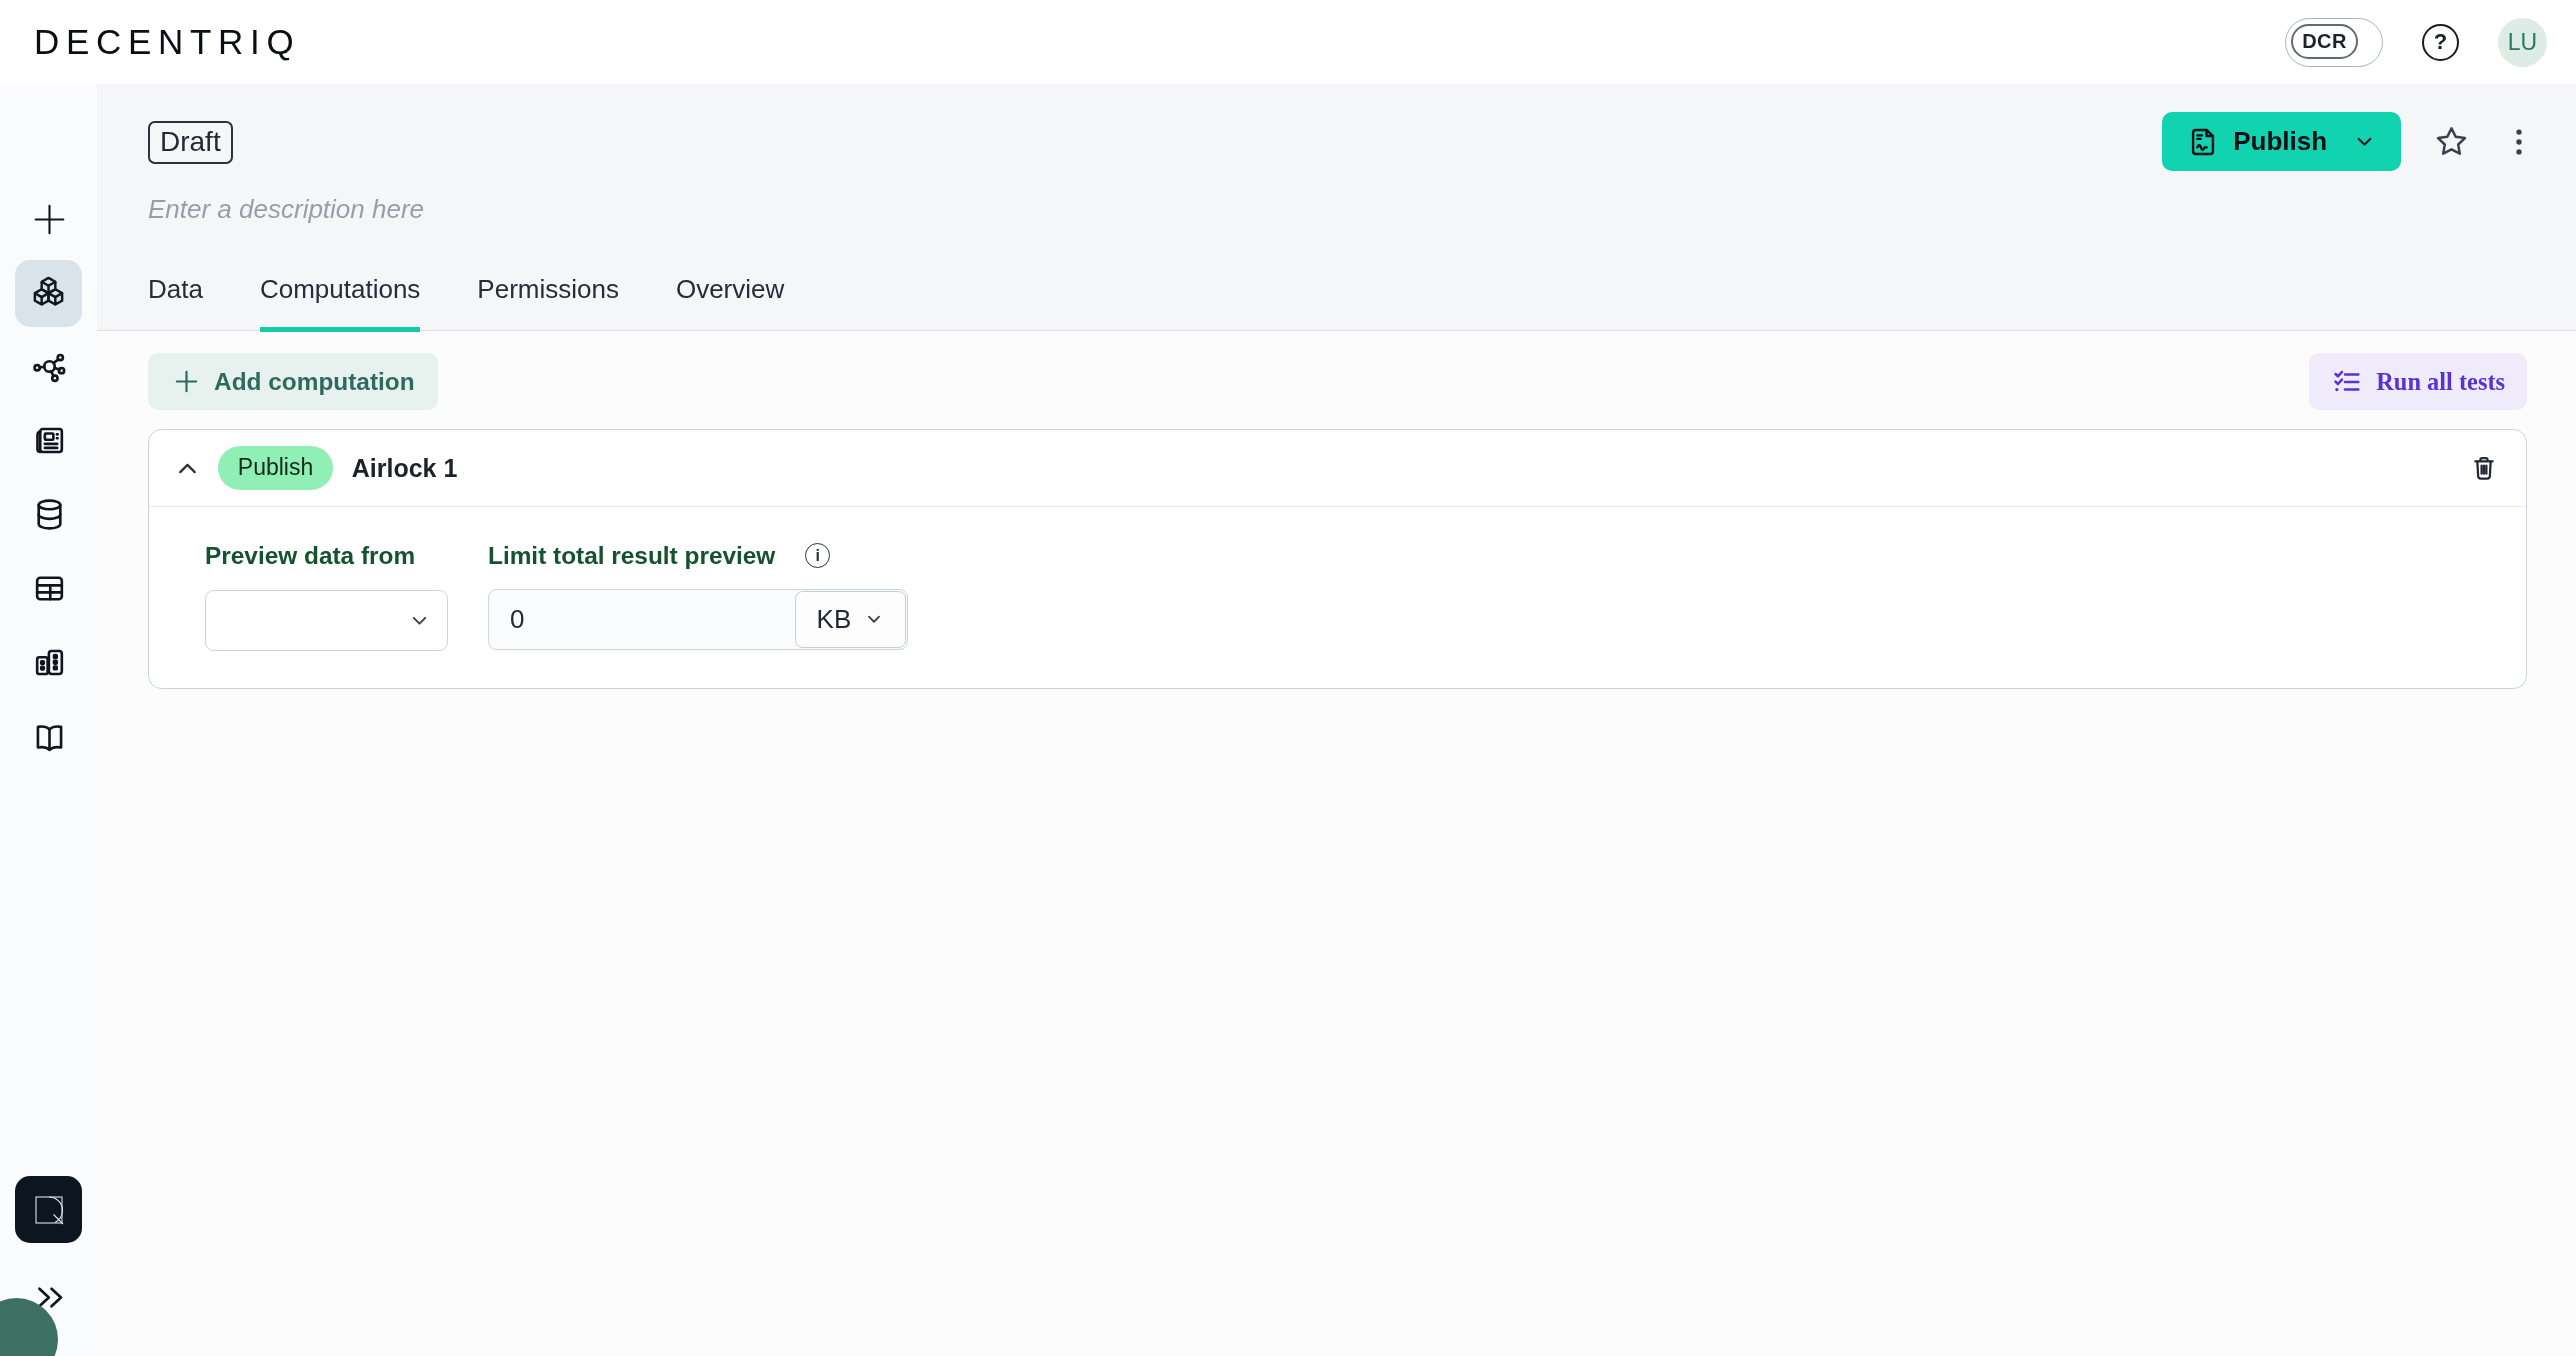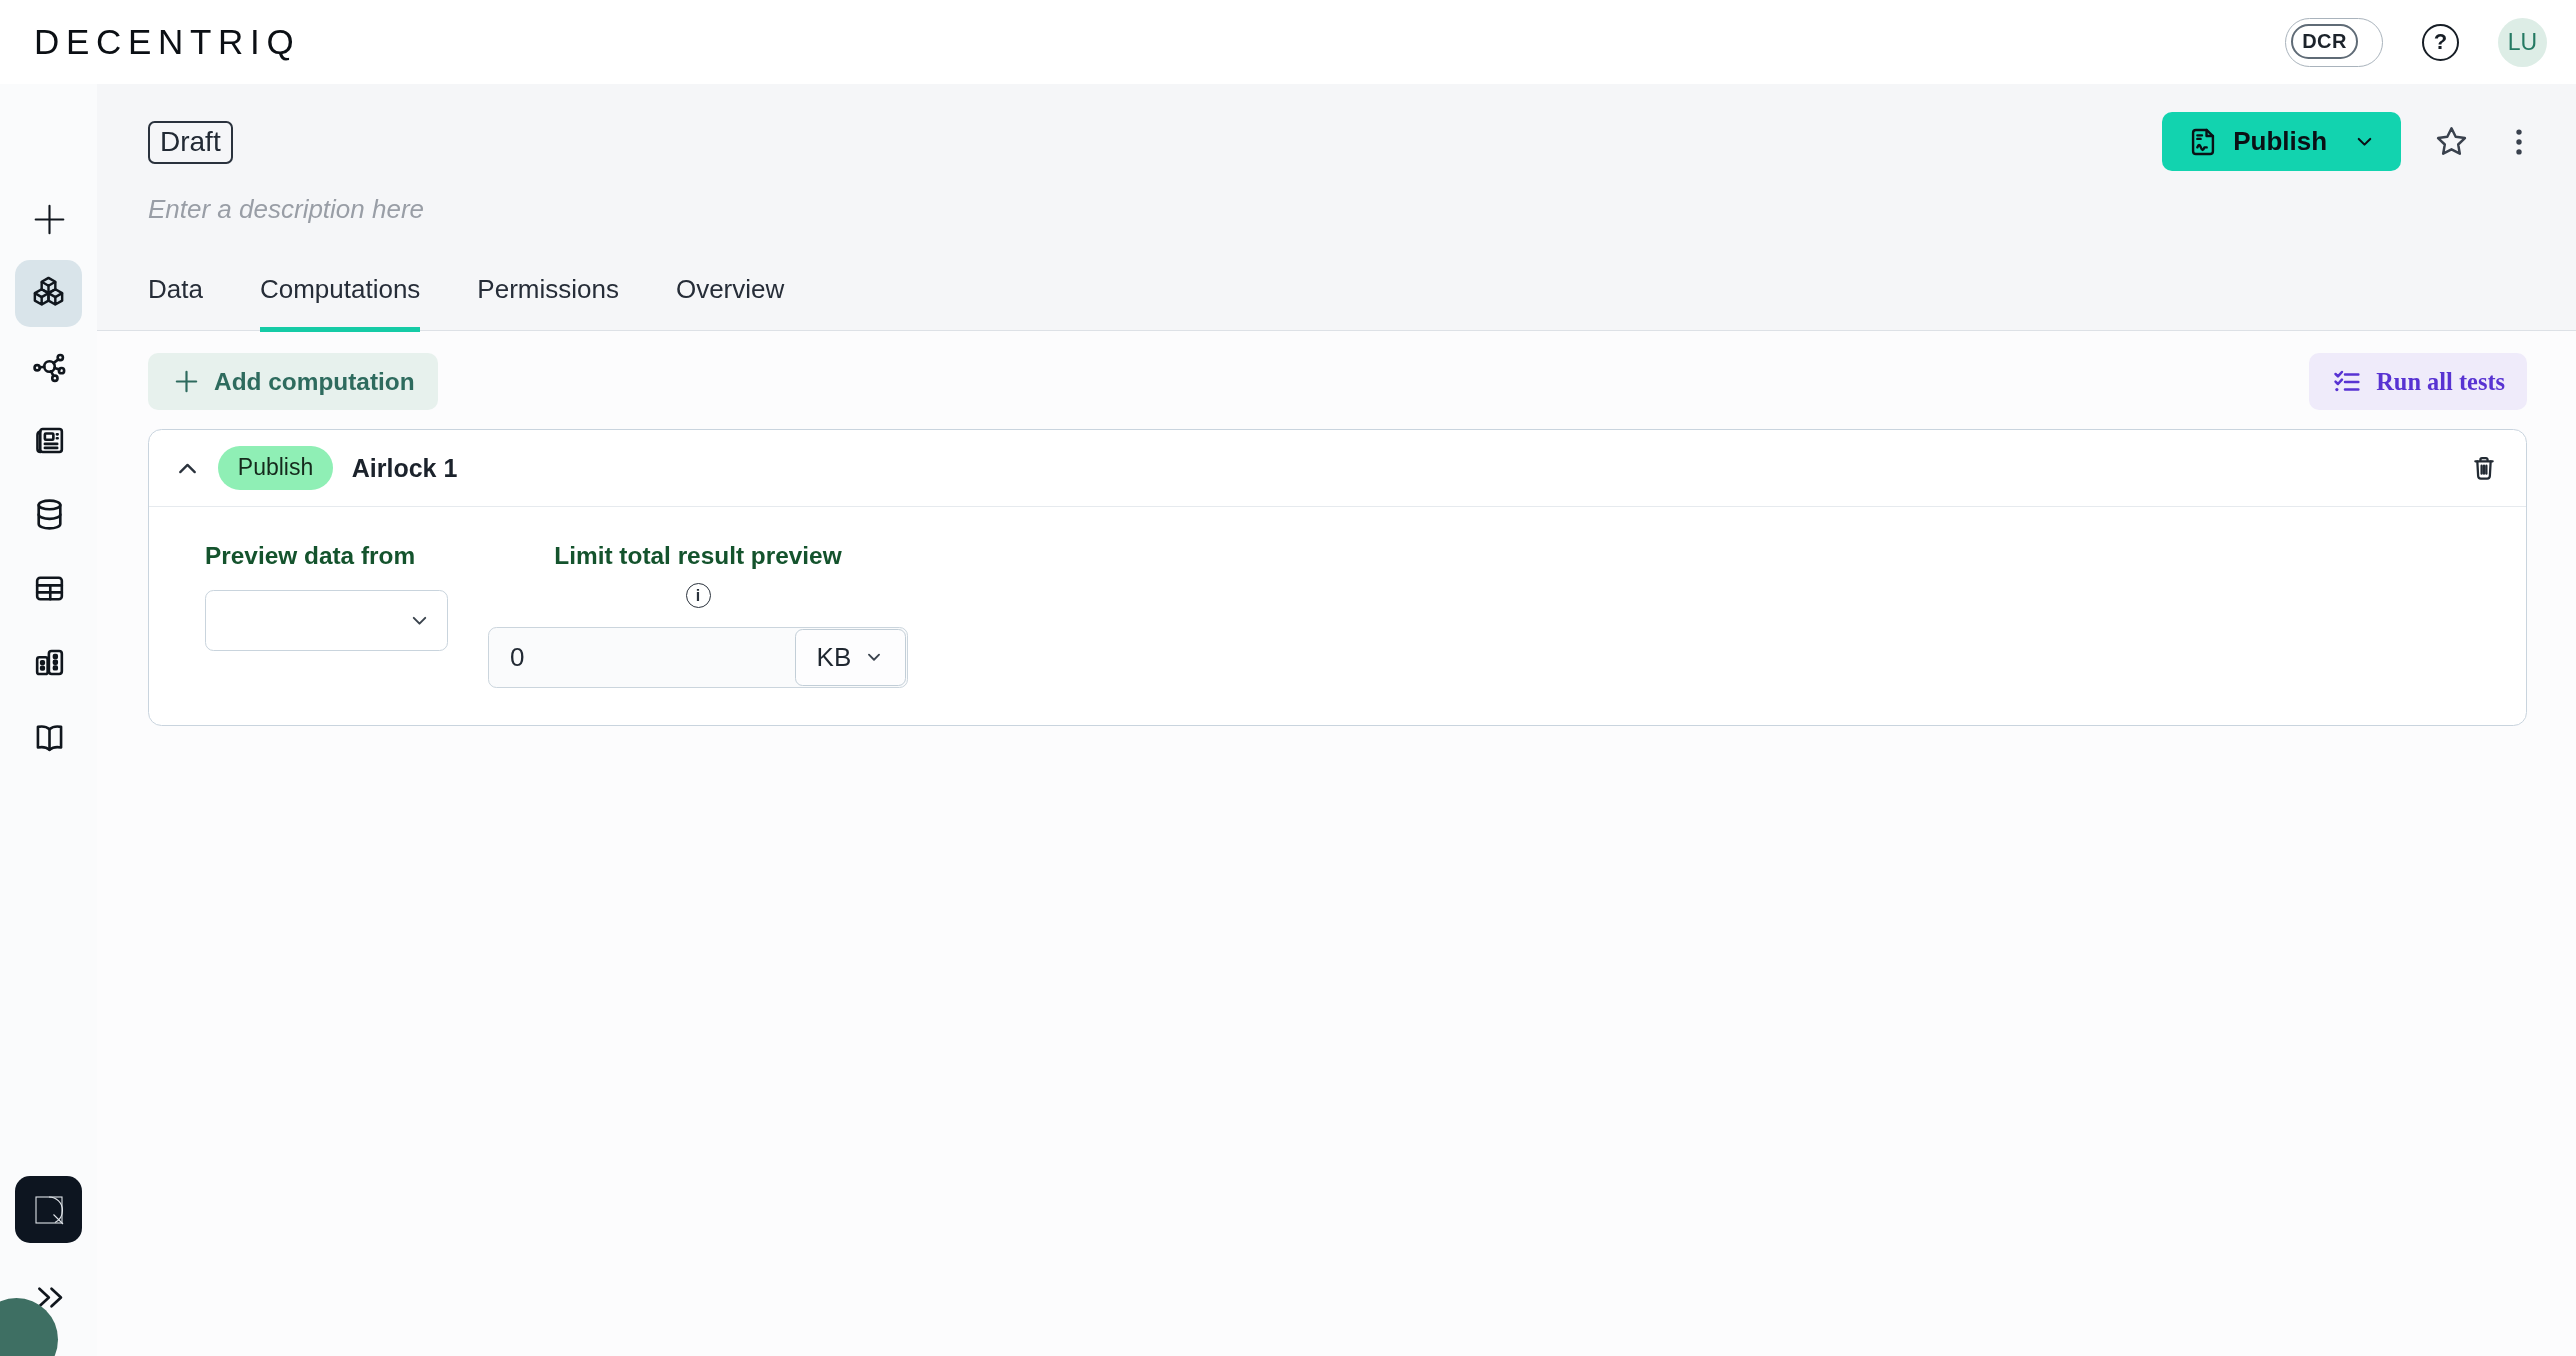--- a/index.html
+++ b/index.html
@@ -112,21 +112,21 @@
   .type-badge {
     margin-left: 11.8px; background: #8FEFB5; color: #152A1C; border-radius: 842px;
     font-size: 23px; font-weight: 500; padding: 7.6px 20px 9.3px 20px;
   }
   .comp-name { margin-left: 18.5px; font-size: 25px; font-weight: 600; color: #1B222B; }
   .spacer { flex: 1; }
   .trash-btn { background: none; border: none; cursor: pointer; color: #222A33; width: 37px; height: 37px; display: flex; align-items: center; justify-content: center; }
   .card-divider { border-top: 1.7px solid #E6EAEE; }
   .card-body { display: flex; gap: 40px; padding: 34px 34px 37px 56px; }
   .field-label { font-size: 24.4px; font-weight: 700; color: #14532d; line-height: 29px; }
-  .label-row { display: flex; align-items: center; gap: 13px; flex-direction: column; }
+  .label-row { display: flex; align-items: center; gap: 30px; }
   .info-icon {
     width: 25px; height: 25px; border-radius: 50%; border: 1.7px solid #2A323C;
     display: inline-flex; align-items: center; justify-content: center;
     font-size: 16px; font-weight: 700; color: #2A323C; font-style: normal;
   }
   .select {
     margin-top: 20px; width: 243px; height: 61px; border: 1.7px solid #C9D4DD; border-radius: 8.4px;
     background: #FFFFFF; display: flex; align-items: center; justify-content: flex-end;
     padding-right: 15px; cursor: pointer; color: #3A434D;
   }

